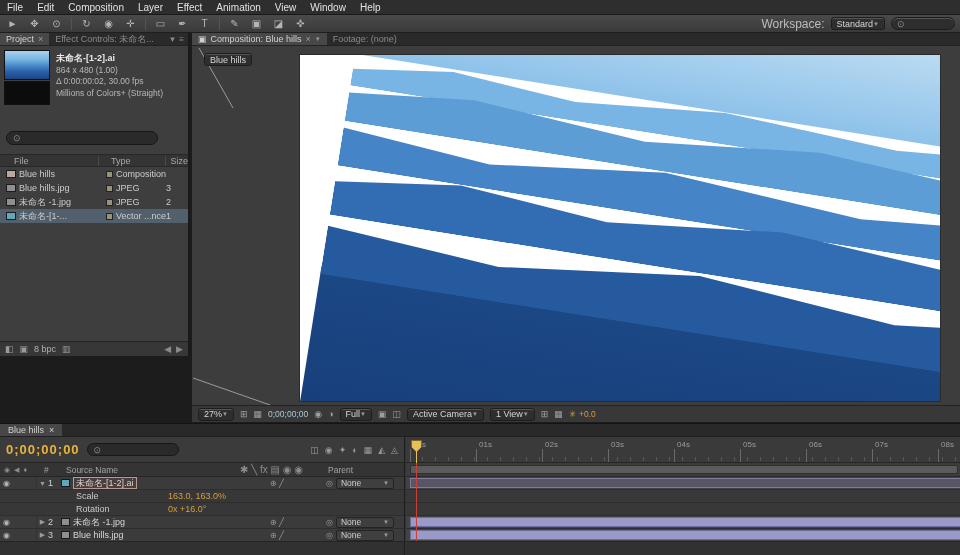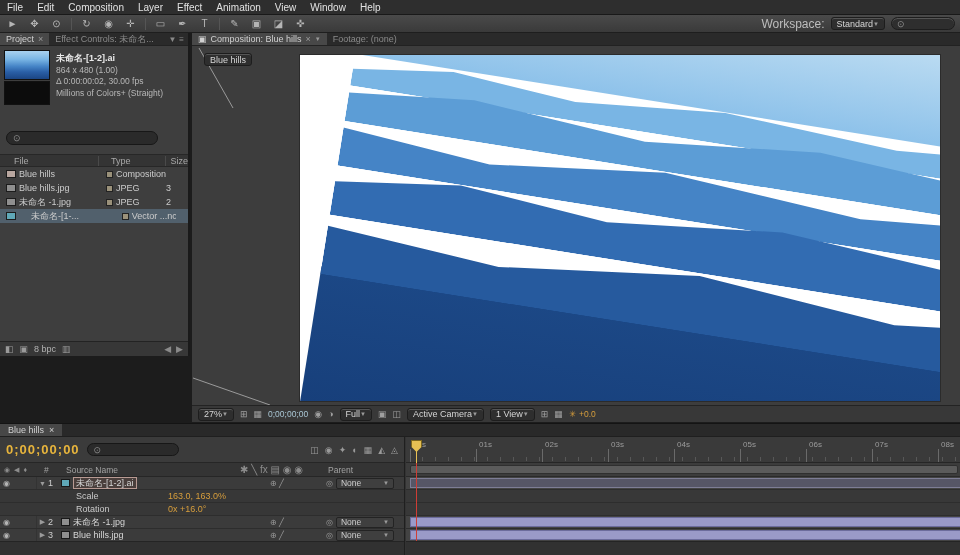--- a/index.html
+++ b/index.html
@@ -53,21 +53,21 @@
     gap:4px; padding:0 6px; color:#8a8a8a; font-size:9px; }
 
   .phead { margin-top:9px; display:flex; height:13px; background:#343434;
     border-top:1px solid #272727; border-bottom:1px solid #272727;
     font-size:9px; color:#a8a8a8; align-items:center; }
   .phead .c1 { width:100px; padding-left:14px; border-right:1px solid #4a4a4a; }
   .phead .c2 { width:60px; padding-left:4px; border-right:1px solid #4a4a4a;margin-left:8px; }
   .phead .c3 { flex:1; padding-left:4px; }
 
   .prow { display:flex; height:14px; align-items:center; font-size:9px; color:#cccccc; }
-  .prow.selected { background:#51606c;gap:12px; }
+  .prow.selected { background:#51606c; }
   .row-ic { width:10px; height:8px; margin:0 3px 0 6px; border:1px solid #1c1c1c; flex:none; }
   .ic-comp { background:#b9a7a0; }
   .ic-jpeg { background:#8f8f8f; }
   .ic-vect { background:#5fa8b8; }
   .cell-name { width:87px; overflow:hidden; white-space:nowrap; }
   .cell-type { width:60px; display:flex; align-items:center; gap:3px; overflow:hidden; white-space:nowrap; }
   .type-ic { width:7px; height:7px; background:#9a917a; border:1px solid #222; flex:none; }
   .cell-size { flex:1; overflow:hidden; white-space:nowrap; }
 
   .pfoot { position:absolute; left:0; right:0; bottom:0; height:15px; background:#373737;

